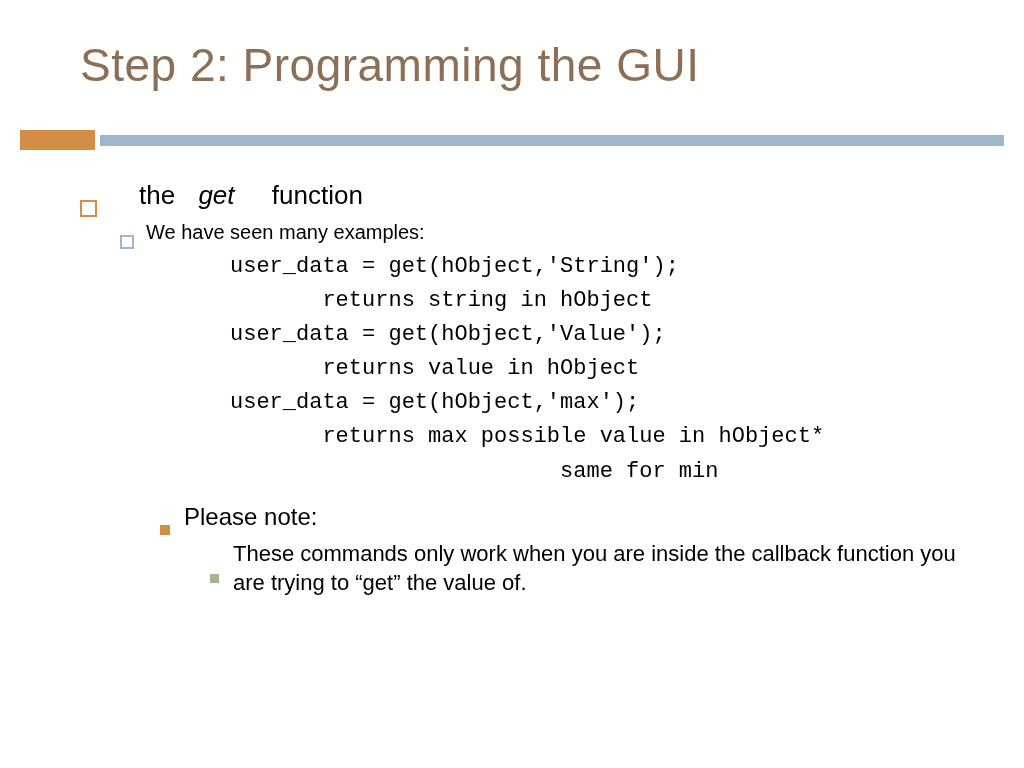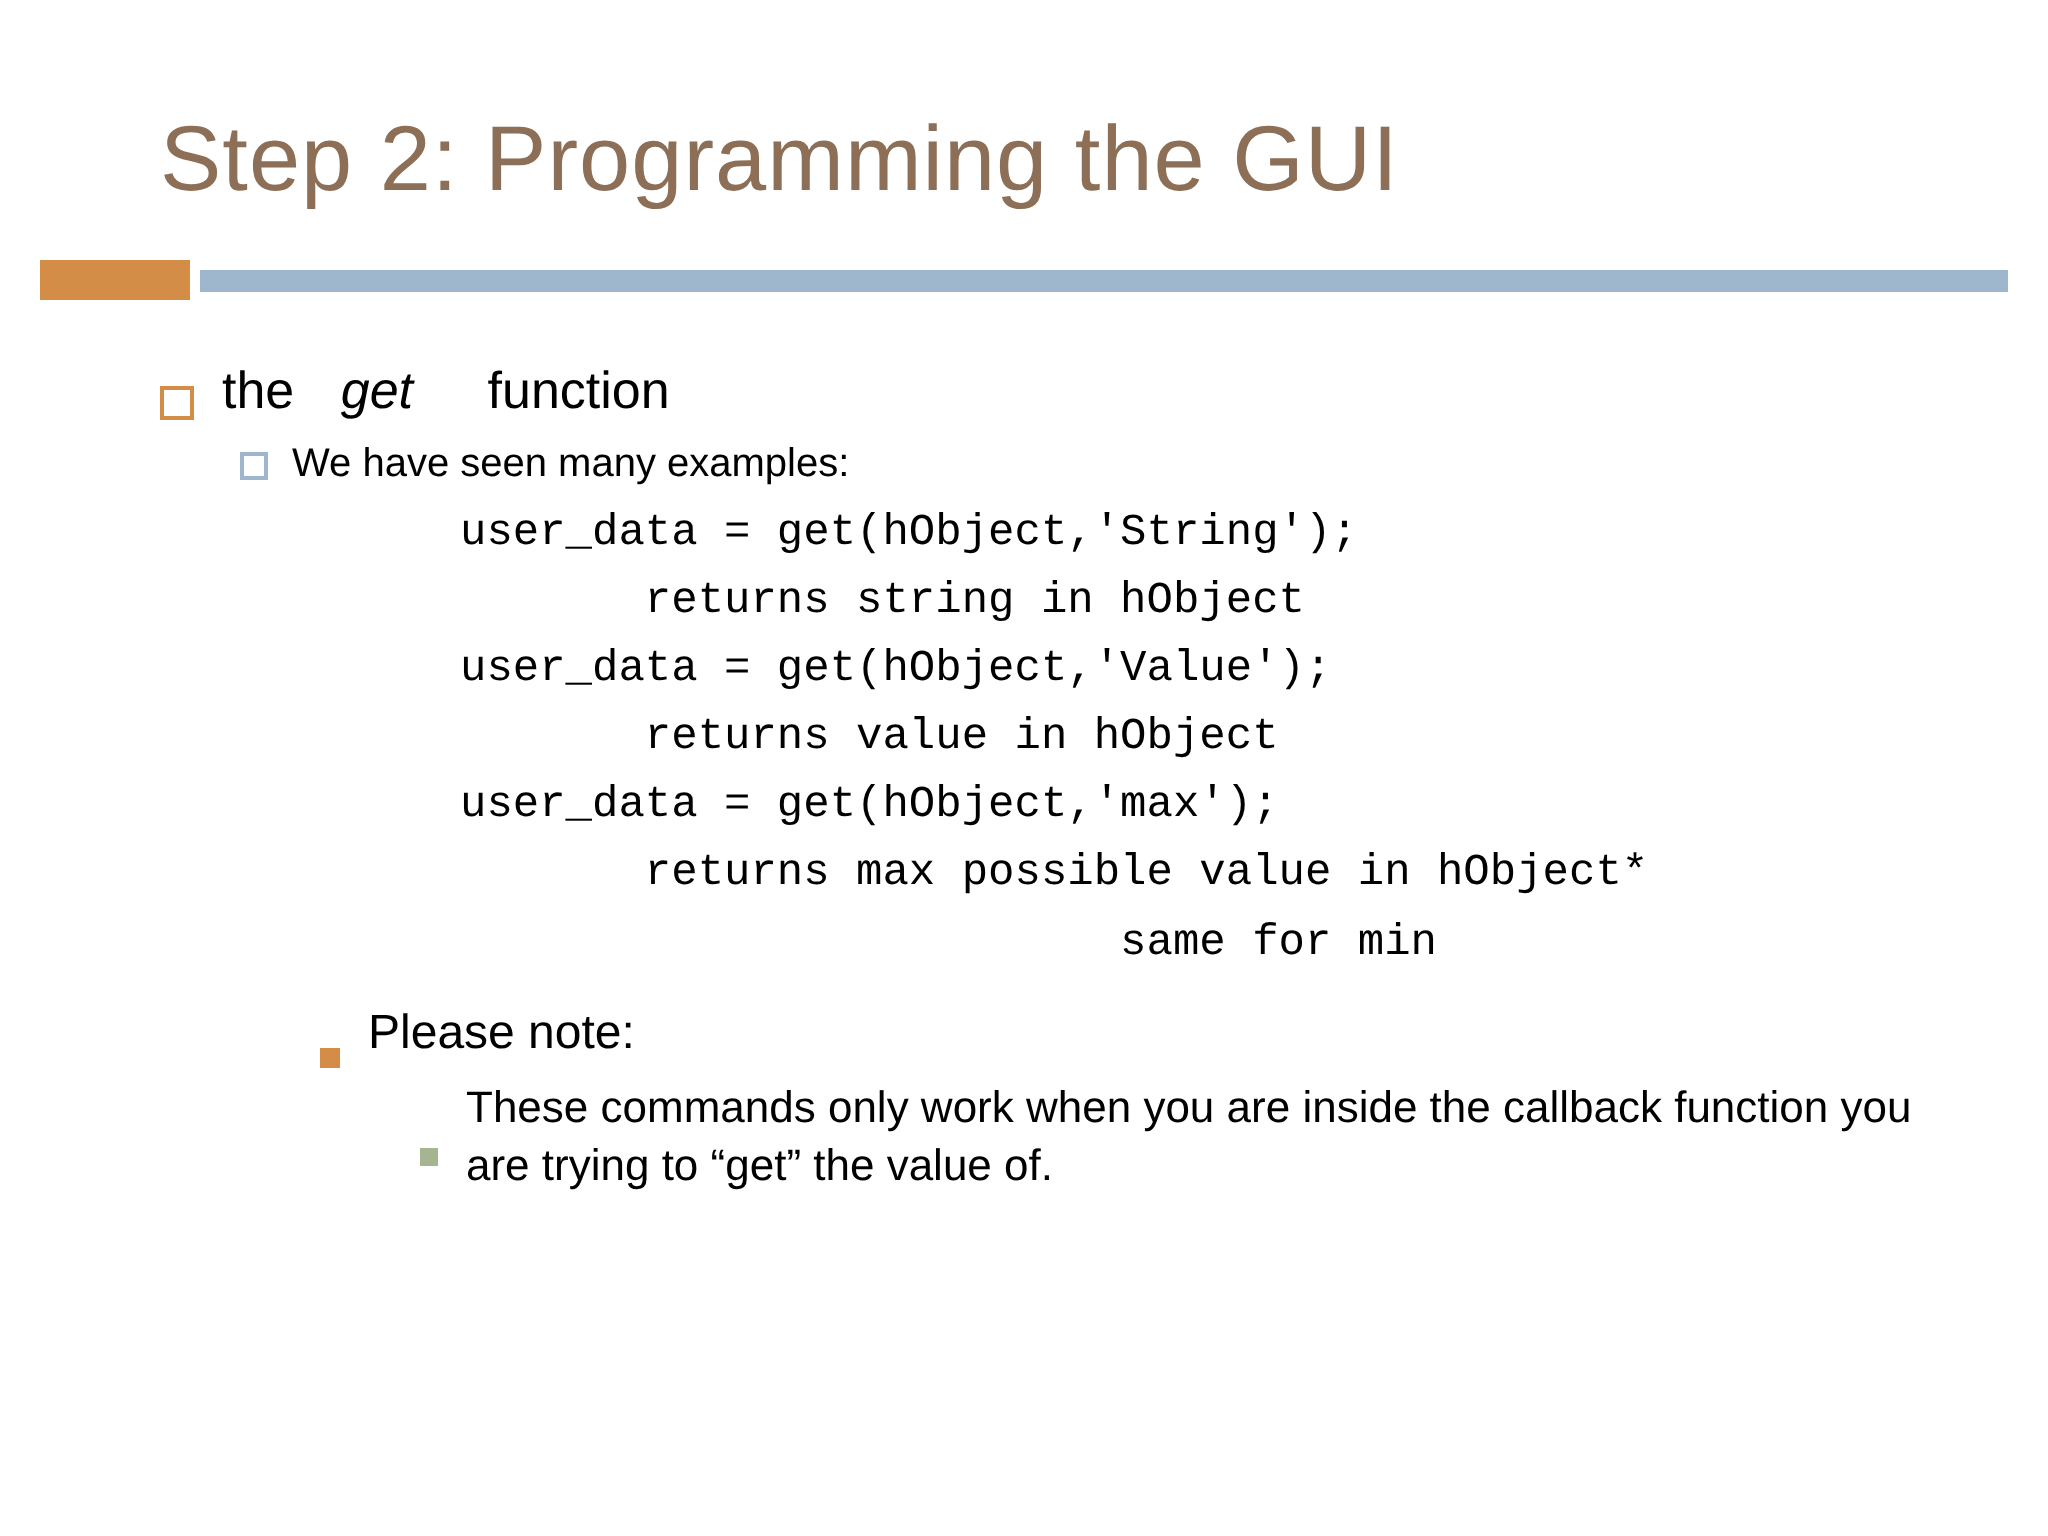--- a/index.html
+++ b/index.html
@@ -15,21 +15,21 @@
     height: 768px;
     position: relative;
     box-sizing: border-box;
   }
   .title {
     font-family: "Century Gothic", "Segoe UI", Arial, sans-serif;
     font-size: 46px;
     font-weight: 400;
     color: #8c6f56;
     margin: 0;
-    padding: 52px 0 0 80px;
+    padding: 38px 0 0 80px;
     letter-spacing: 0.5px;
   }
   .divider {
     position: absolute;
     top: 130px;
     left: 0;
     right: 0;
     height: 20px;
   }
   .divider .orange {
@@ -49,22 +49,23 @@
     background: #9fb7cd;
   }
   .content {
     position: absolute;
     top: 180px;
     left: 80px;
     right: 40px;
   }
   .b1 {
     display: flex;
-    align-items: center;
+    align-items: flex-end;
     margin-bottom: 10px;
+    gap: 28px;
   }
   .b1 .marker {
     width: 13px;
     height: 13px;
     border: 2px solid #d48d47;
     margin-right: 14px;
     flex-shrink: 0;
     position: relative;
     top: 6px;
   }
@@ -72,21 +73,21 @@
     font-family: "Century Gothic", "Segoe UI", Arial, sans-serif;
     font-size: 26px;
     color: #000;
   }
   .b1 .text .ital {
     font-style: italic;
     margin: 0 30px 0 16px;
   }
   .b2 {
     display: flex;
-    align-items: flex-start;
+    align-items: flex-end;
     margin-left: 40px;
     margin-bottom: 6px;
   }
   .b2 .marker {
     width: 10px;
     height: 10px;
     border: 2px solid #9fb7cd;
     margin-right: 12px;
     flex-shrink: 0;
     position: relative;

